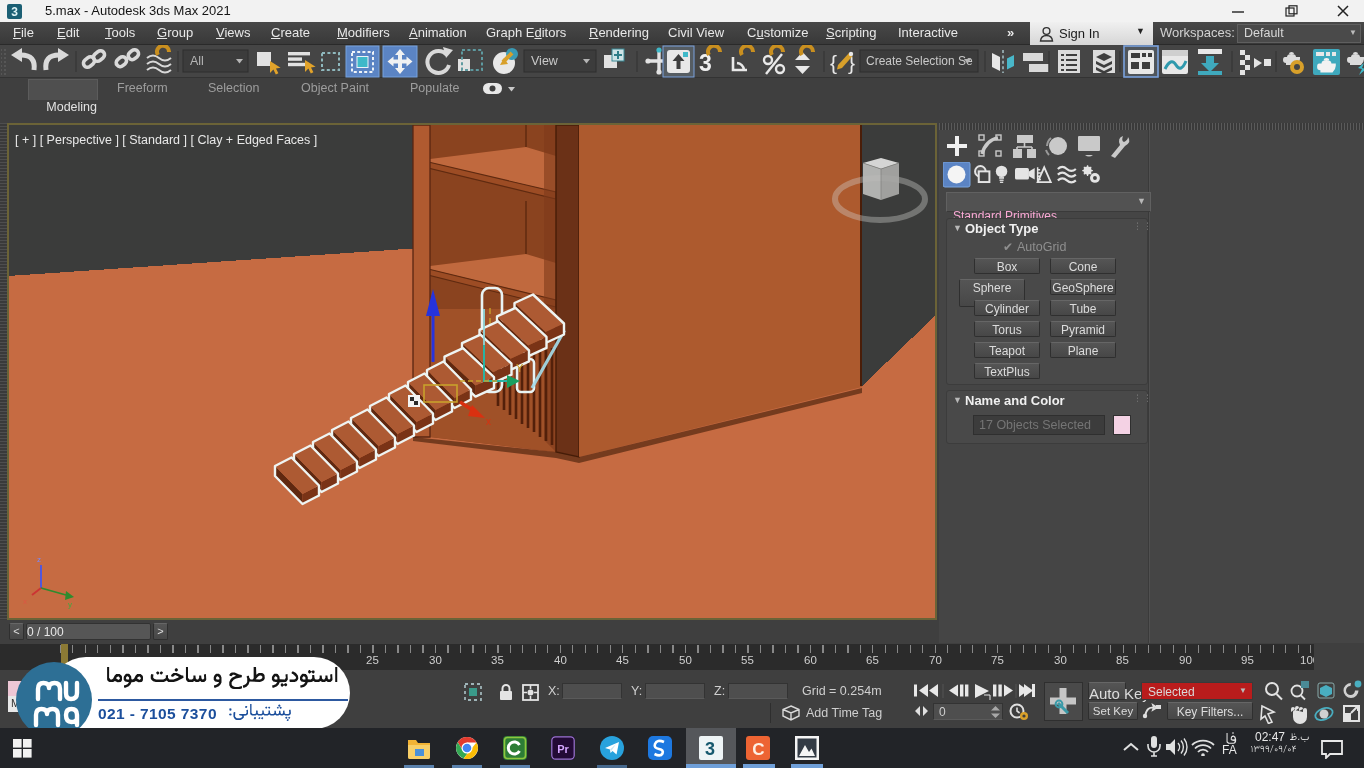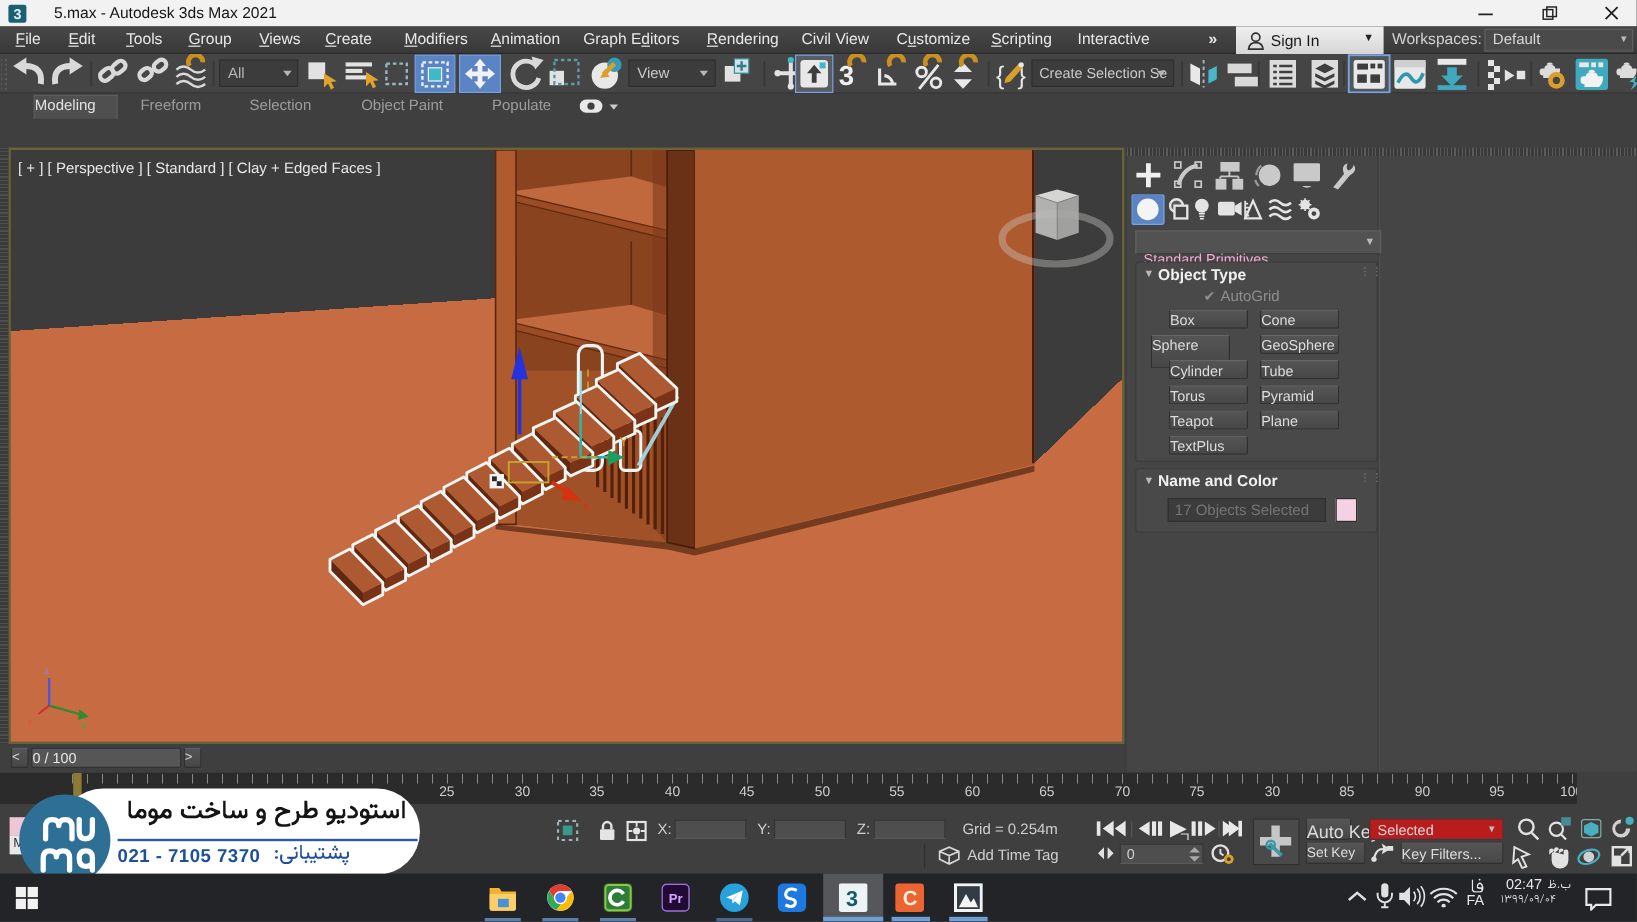--- a/index.html
+++ b/index.html
@@ -1,19 +1,19 @@
 <!DOCTYPE html>
 <html><head><meta charset="utf-8"><style>
 *{margin:0;padding:0;box-sizing:border-box}
 html,body{width:1364px;height:768px;overflow:hidden;font-family:"Liberation Sans",sans-serif;background:#3f3f3f}
 .abs{position:absolute}
 #stage{position:relative;width:1364px;height:768px}
 .mi{position:absolute;top:3px;color:#e8e8e8;font-size:13px}
 .mi u{text-decoration:underline}
-.btn{position:absolute;background:linear-gradient(#555,#474747);border:1px solid #2f2f2f;border-top-color:#666;color:#dcdcdc;font-size:12px;border-radius:2px;white-space:nowrap}
+.btn{position:absolute;background:linear-gradient(#555,#474747);border:1px solid #2f2f2f;border-top-color:#666;color:#dcdcdc;font-size:12px;text-align:center;border-radius:2px;white-space:nowrap}
 .fld{position:absolute;background:#4e4e4e;border:1px solid #333;border-bottom-color:#5a5a5a}
 .lbl{position:absolute;color:#cfcfcf;font-size:12.5px}
 </style></head><body>
 <div id="stage">
 
 <div class="abs" style="left:0;top:0;width:1364px;height:22px;background:#f2f2f2">
   <svg class="abs" style="left:6px;top:2px" width="18" height="18">
         <rect x="1" y="2" width="15" height="15" rx="2" fill="#1b5f74"></rect>
         <text x="8.5" y="14" font-size="12" font-weight="bold" fill="#dff3f6" text-anchor="middle">3</text>
       </svg>
@@ -248,21 +248,21 @@
           <path d="M3 6 Q1 6 1 9 Q1 12 4 12 L4 14 L15 14 Q18 11 18 8 L18 6 L14 6 Q14 3 9.5 3 Q5 3 5 6 Z M7 3 Q7 1 9.5 1 Q12 1 12 3" fill="#f2f2f2"></path>
         </g>
 <g transform="translate(66,6)">
           <path d="M3 6 Q1 6 1 9 Q1 12 4 12 L4 14 L15 14 Q18 11 18 8 L18 6 L14 6 Q14 3 9.5 3 Q5 3 5 6 Z M7 3 Q7 1 9.5 1 Q12 1 12 3" fill="#dcdcdc"></path>
         </g>
 <path d="M84 18 l-6 5 l4 1 l-3 6 l7 -6 l-4 -1 z" fill="#3fb9c9"></path>
 </svg>
 </div>
 
 <div class="abs" style="left:0;top:78px;width:1364px;height:21px;background:#3f3f3f">
-  <div class="abs" style="left:28px;top:1px;width:70px;height:20px;background:#4f4f4f;border:1px solid #5c5c5c;border-bottom:none;color:#e2e2e2;font-size:12.5px;text-align:left;padding-top:1px">Modeling</div>
+  <div class="abs" style="left:28px;top:1px;width:70px;height:20px;background:#4f4f4f;border:1px solid #5c5c5c;border-bottom:none;color:#e2e2e2;font-size:12.5px;text-align:right;padding-top:20px">Modeling</div>
   <span class="abs" style="left:117px;top:3px;font-size:12.5px;color:#9d9d9d">Freeform</span>
   <span class="abs" style="left:208px;top:3px;font-size:12.5px;color:#9d9d9d">Selection</span>
   <span class="abs" style="left:301px;top:3px;font-size:12.5px;color:#9d9d9d">Object Paint</span>
   <span class="abs" style="left:410px;top:3px;font-size:12.5px;color:#9d9d9d">Populate</span>
   <svg class="abs" style="left:483px;top:4px" width="36" height="14">
         <rect x="0" y="1" width="19" height="11" rx="5.5" fill="#e8e8e8"></rect>
         <circle cx="9.5" cy="6.5" r="3" fill="#3f3f3f"></circle>
         <path d="M25 5 l7 0 l-3.5 4.5 z" fill="#c9c9c9"></path>
       </svg>
 </div>

